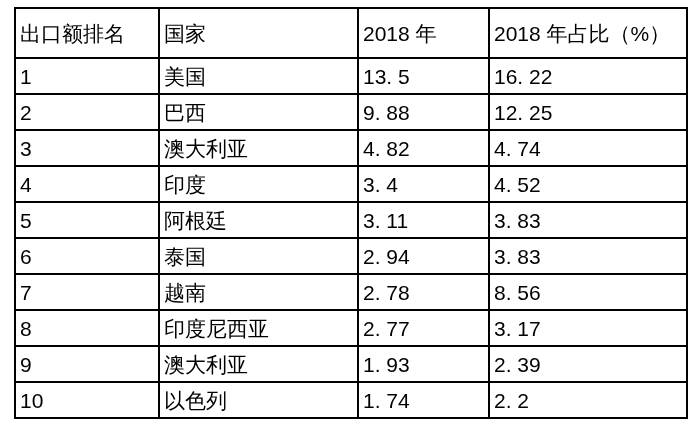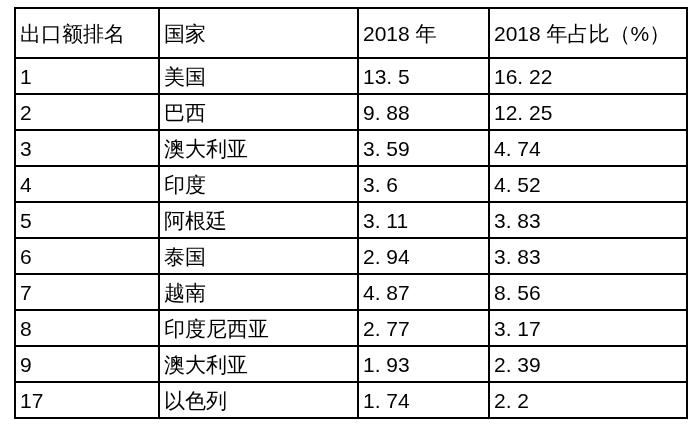--- a/index.html
+++ b/index.html
@@ -68,59 +68,59 @@
     </tr>
     <tr>
       <td>2</td>
       <td>巴西</td>
       <td>9. 88</td>
       <td>12. 25</td>
     </tr>
     <tr>
       <td>3</td>
       <td>澳大利亚</td>
-      <td>3. 59</td>
+      <td>4. 82</td>
       <td>4. 74</td>
     </tr>
     <tr>
       <td>4</td>
       <td>印度</td>
-      <td>3. 6</td>
+      <td>3. 4</td>
       <td>4. 52</td>
     </tr>
     <tr>
       <td>5</td>
       <td>阿根廷</td>
       <td>3. 11</td>
       <td>3. 83</td>
     </tr>
     <tr>
       <td>6</td>
       <td>泰国</td>
       <td>2. 94</td>
       <td>3. 83</td>
     </tr>
     <tr>
       <td>7</td>
       <td>越南</td>
-      <td>4. 87</td>
+      <td>2. 78</td>
       <td>8. 56</td>
     </tr>
     <tr>
       <td>8</td>
       <td>印度尼西亚</td>
       <td>2. 77</td>
       <td>3. 17</td>
     </tr>
     <tr>
       <td>9</td>
       <td>澳大利亚</td>
       <td>1. 93</td>
       <td>2. 39</td>
     </tr>
     <tr>
-      <td>17</td>
+      <td>10</td>
       <td>以色列</td>
       <td>1. 74</td>
       <td>2. 2</td>
     </tr>
   </tbody>
 </table>
 
 </body></html>

